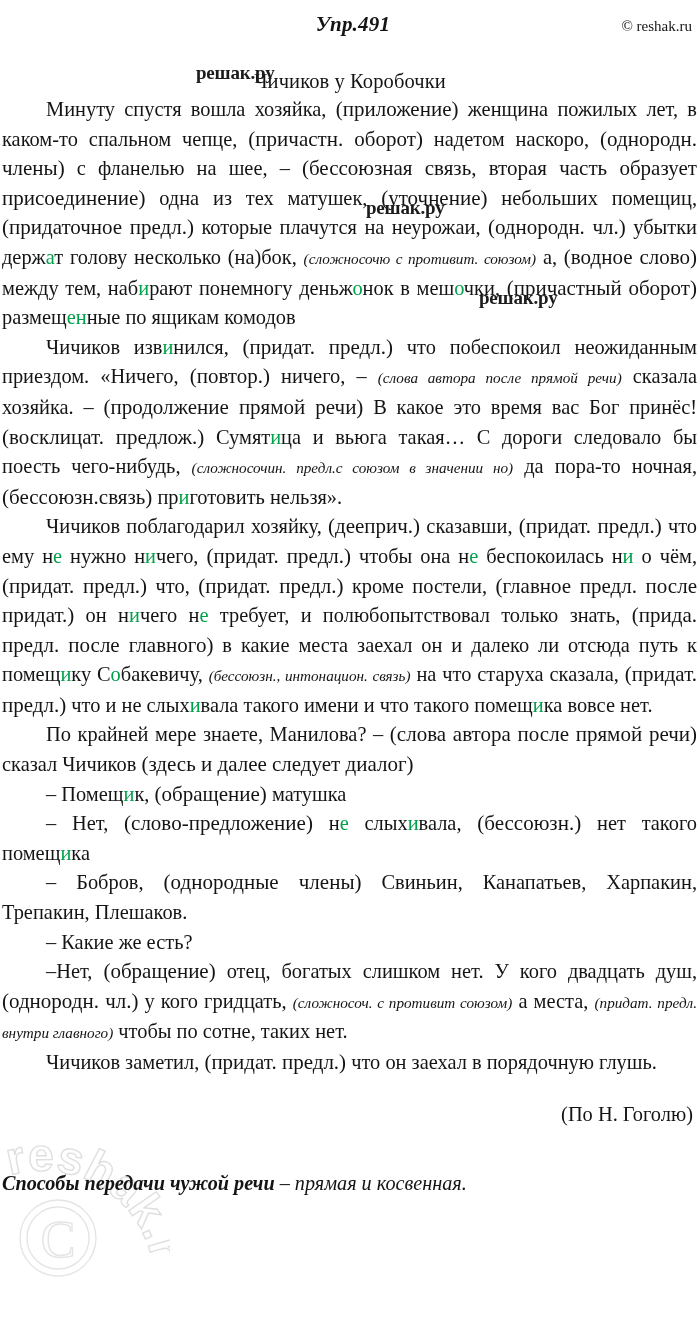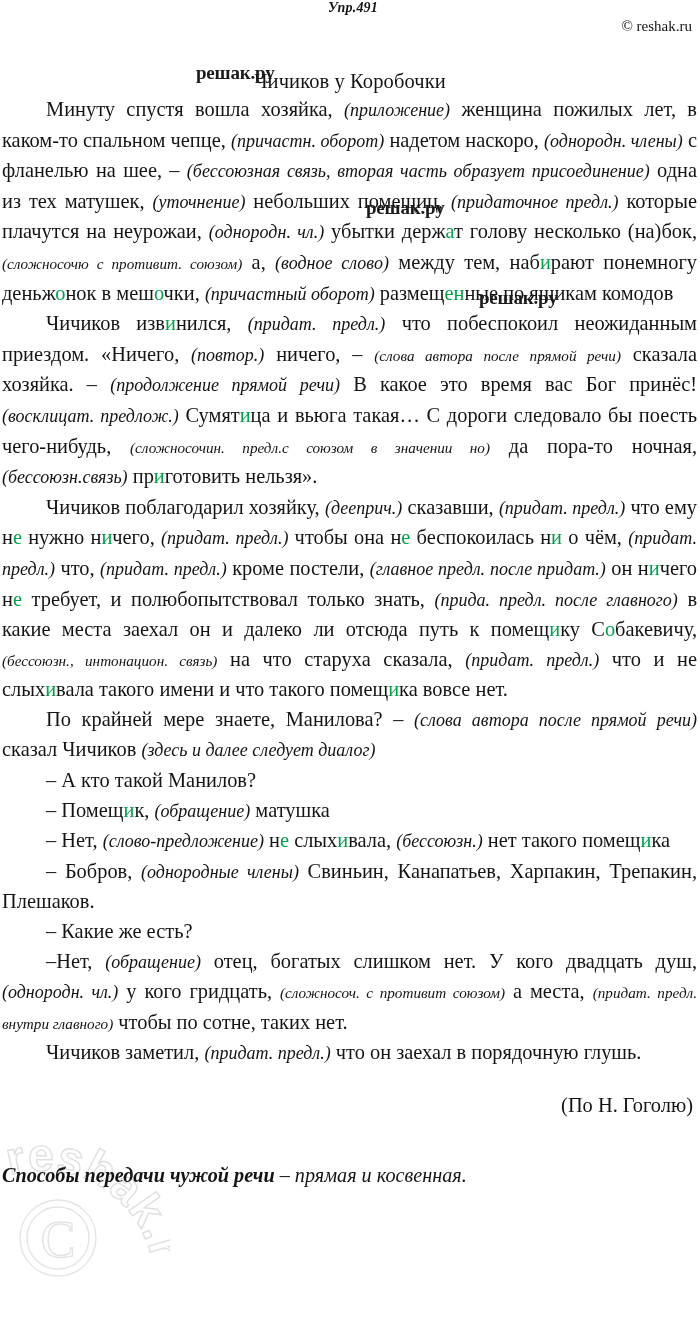--- a/index.html
+++ b/index.html
@@ -21,25 +21,25 @@
 
   
   .header{
     position:relative;
     height:30px;
     padding-top:2px;
   }
   .ex-number{
     position:absolute;
     left:0; right:0;
-    top:0;
+    top:12px;
     text-align:center;
     font-style:italic;
     font-weight:bold;
-    font-size:14px;
+    font-size:21px;
     letter-spacing:.2px;
     padding-left:6px;
   }
   .copyright{
     position:absolute;
     right:8px;
     top:18px;
     font-size:15px;
     white-space:nowrap;
   }
@@ -71,22 +71,21 @@
   p.dialog{
     margin:0;
     font-size:20.4px;
     line-height:29.6px;
     text-align:justify;
     text-align-last:left;
     text-indent:44px;
   }
   .gl{color:#00a14b;}
   .note{
-    font-style:italic;
-    font-size:18px;
+    font-size:21px;
   }
   .note-sm{
     font-style:italic;
     font-size:15.2px;
   }
   .signature{
     margin:22px 0 0 0;
     text-align:right;
     font-size:20.4px;
     line-height:29.6px;
@@ -154,21 +153,20 @@
   <div class="content">
 
     <p class="para"><span>Минуту спустя вошла хозяйка, </span><span class="note">(приложение)</span><span> женщина пожилых лет, в каком-то спальном чепце, </span><span class="note">(причастн. оборот)</span><span> надетом наскоро, </span><span class="note">(однородн. члены)</span><span> с фланелью на шее, – </span><span class="note">(бессоюзная связь, вторая часть образует присоединение)</span><span> одна из тех матушек, </span><span class="note">(уточнение)</span><span> небольших помещиц, </span><span class="note">(придаточное предл.)</span><span> которые плачутся на неурожаи, </span><span class="note">(однородн. чл.)</span><span> убытки держ</span><span class="gl">а</span><span>т голову несколько (на)бок, </span><span class="note-sm">(сложносочю с противит. союзом)</span><span> а, </span><span class="note">(водное слово)</span><span> между тем, наб</span><span class="gl">и</span><span>рают понемногу деньж</span><span class="gl">о</span><span>нок в меш</span><span class="gl">о</span><span>чки, </span><span class="note">(причастный оборот)</span><span> размещ</span><span class="gl">ен</span><span>ные по ящикам комодов</span></p>
 
     <p class="para"><span>Чичиков изв</span><span class="gl">и</span><span>нился, </span><span class="note">(придат. предл.)</span><span> что побеспокоил неожиданным приездом. «Ничего, </span><span class="note">(повтор.)</span><span> ничего, – </span><span class="note-sm">(слова автора после прямой речи)</span><span> сказала хозяйка. – </span><span class="note">(продолжение прямой речи)</span><span> В какое это время вас Бог принёс! </span><span class="note">(восклицат. предлож.)</span><span> Сумят</span><span class="gl">и</span><span>ца и вьюга такая… С дороги следовало бы поесть чего-нибудь, </span><span class="note-sm">(сложносочин. предл.с союзом в значении но)</span><span> да пора-то ночная, </span><span class="note">(бессоюзн.связь)</span><span> пр</span><span class="gl">и</span><span>готовить нельзя».</span></p>
 
     <p class="para"><span>Чичиков поблагодарил хозяйку, </span><span class="note">(дееприч.)</span><span> сказавши, </span><span class="note">(придат. предл.)</span><span> что ему н</span><span class="gl">е</span><span> нужно н</span><span class="gl">и</span><span>чего, </span><span class="note">(придат. предл.)</span><span> чтобы она н</span><span class="gl">е</span><span> беспокоилась н</span><span class="gl">и</span><span> о чём, </span><span class="note">(придат. предл.)</span><span> что, </span><span class="note">(придат. предл.)</span><span> кроме постели, </span><span class="note">(главное предл. после придат.)</span><span> он н</span><span class="gl">и</span><span>чего н</span><span class="gl">е</span><span> требует, и полюбопытствовал только знать, </span><span class="note">(прида. предл. после главного)</span><span> в какие места заехал он и далеко ли отсюда путь к помещ</span><span class="gl">и</span><span>ку С</span><span class="gl">о</span><span>бакевичу, </span><span class="note-sm">(бессоюзн., интонацион. связь)</span><span> на что старуха сказала, </span><span class="note">(придат. предл.)</span><span> что и не слых</span><span class="gl">и</span><span>вала такого имени и что такого помещ</span><span class="gl">и</span><span>ка вовсе нет.</span></p>
 
     <p class="para"><span>По крайней мере знаете, Манилова? – </span><span class="note">(слова автора после прямой речи)</span><span> сказал Чичиков </span><span class="note">(здесь и далее следует диалог)</span></p>
 
-    <p class="dialog"><span>– А кто такой Манилов?</span></p>
 
     <p class="dialog"><span>– Помещ</span><span class="gl">и</span><span>к, </span><span class="note">(обращение)</span><span> матушка</span></p>
 
     <p class="dialog"><span>– Нет, </span><span class="note">(слово-предложение)</span><span> н</span><span class="gl">е</span><span> слых</span><span class="gl">и</span><span>вала, </span><span class="note">(бессоюзн.)</span><span> нет такого помещ</span><span class="gl">и</span><span>ка</span></p>
 
     <p class="dialog"><span>– Бобров, </span><span class="note">(однородные члены)</span><span> Свиньин, Канапатьев, Харпакин, Трепакин, Плешаков.</span></p>
 
     <p class="dialog"><span>– Какие же есть?</span></p>
 
 

